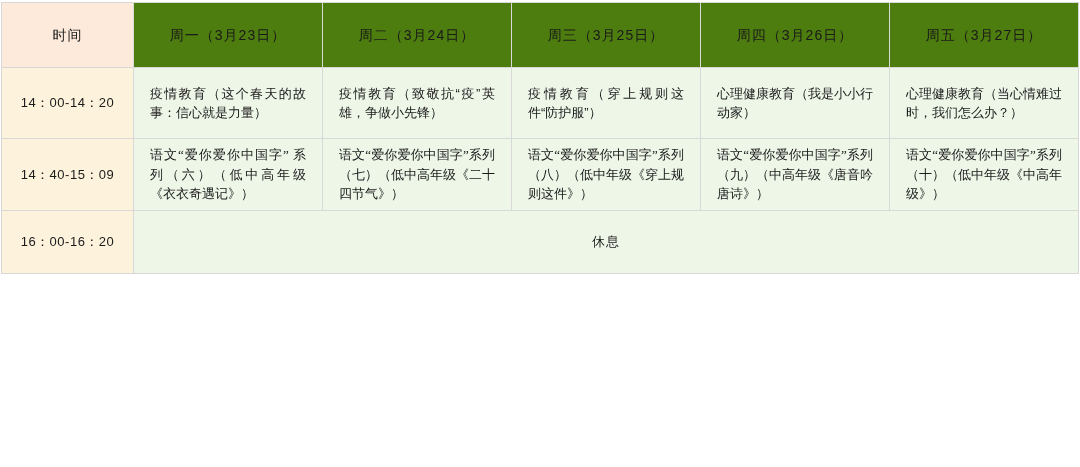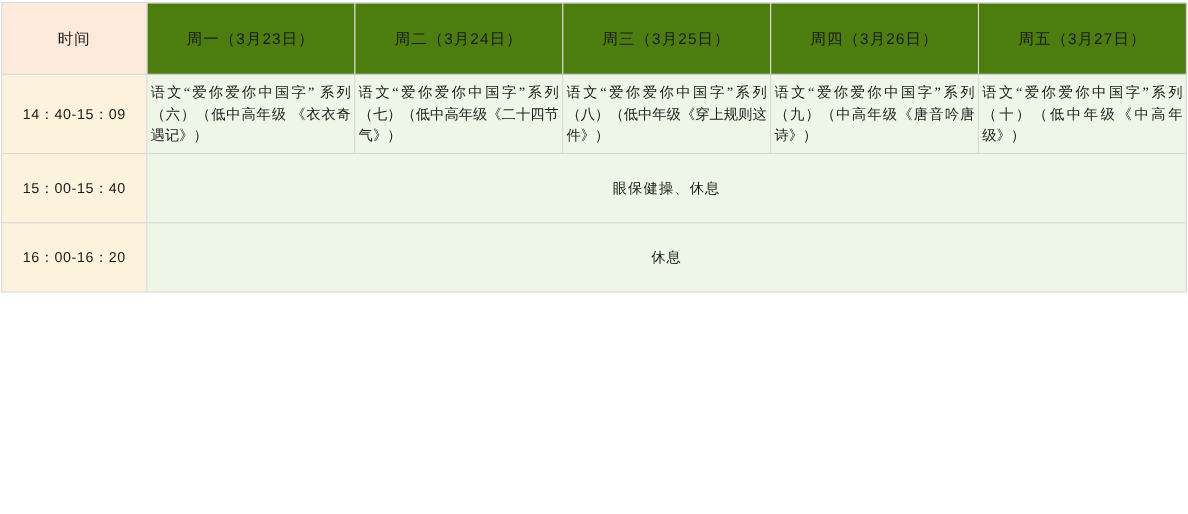--- a/index.html
+++ b/index.html
@@ -15,21 +15,21 @@
   }
   table.schedule {
     border-collapse: collapse;
     width: 1078px;
     margin: 2px 0 0 1px;
     table-layout: fixed;
   }
   table.schedule td {
     border: 1px solid #d8d8d8;
     vertical-align: middle;
-    padding: 6px 3px;
+    padding: 6px 16px;
     font-size: 13px;
     line-height: 1.5;
     color: #1a1a1a;
     word-break: break-word;
     margin-left: 10px;
   }
   
   col.c-time { width: 132px; }
   col.c-day  { width: 189px; }
 
@@ -96,35 +96,39 @@
   <tbody id="table-body">
     <tr class="header-row">
       <td class="time-head">时间</td>
       <td>周一（3月23日）</td>
       <td>周二（3月24日）</td>
       <td>周三（3月25日）</td>
       <td>周四（3月26日）</td>
       <td>周五（3月27日）</td>
     </tr>
 
+    <tr class="lesson-row">
+      <td class="time-cell">14：00-14：20</td>
+      <td class="content-cell">疫情教育（这个春天的故事：信心就是力量）</td>
+      <td class="content-cell">疫情教育（致敬抗“疫”英雄，争做小先锋）</td>
+      <td class="content-cell">疫情教育（穿上规则这件“防护服”）</td>
+      <td class="content-cell">心理健康教育（我是小小行动家）</td>
+      <td class="content-cell">心理健康教育（当心情难过时，我们怎么办？）</td>
+    </tr>
 
 
     <tr class="lesson-row">
       <td class="time-cell">14：40-15：09</td>
       <td class="content-cell justify">语文“爱你爱你中国字” 系列（六）（低中高年级 《衣衣奇遇记》）</td>
       <td class="content-cell justify">语文“爱你爱你中国字”系列（七）（低中高年级《二十四节气》）</td>
       <td class="content-cell justify">语文“爱你爱你中国字”系列（八）（低中年级《穿上规则这件》）</td>
       <td class="content-cell justify">语文“爱你爱你中国字”系列（九）（中高年级《唐音吟唐诗》）</td>
       <td class="content-cell justify">语文“爱你爱你中国字”系列（十）（低中年级《中高年级》）</td>
     </tr>
 
-    <tr class="break-row">
-      <td class="time-cell">15：00-15：40</td>
-      <td class="break-cell" colspan="5">眼保健操、休息</td>
-    </tr>
 
 
     <tr class="break-row">
       <td class="time-cell">16：00-16：20</td>
       <td class="break-cell" colspan="5">休息</td>
     </tr>
 
   </tbody>
 </table>
 

